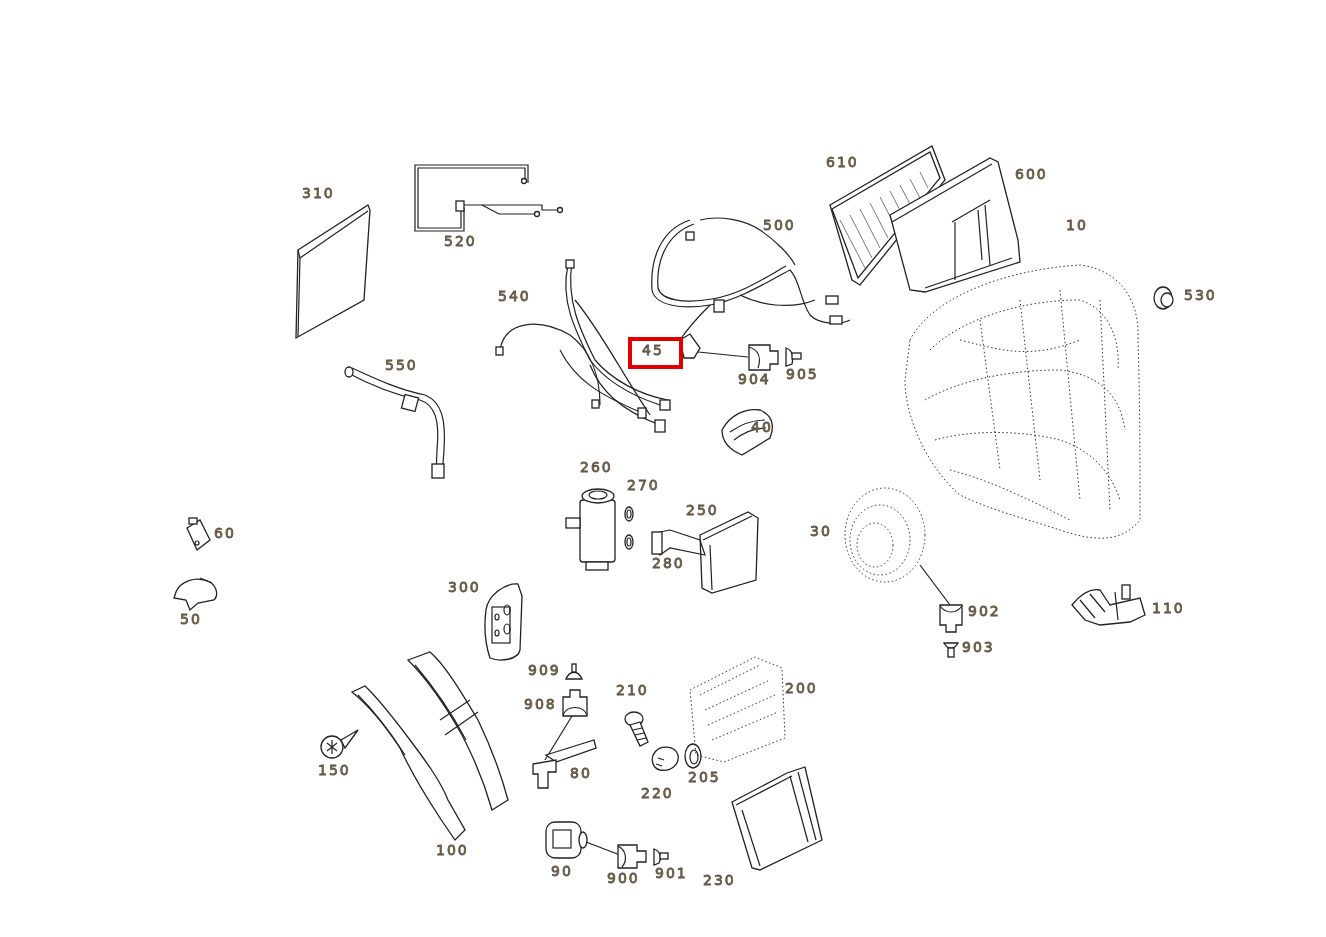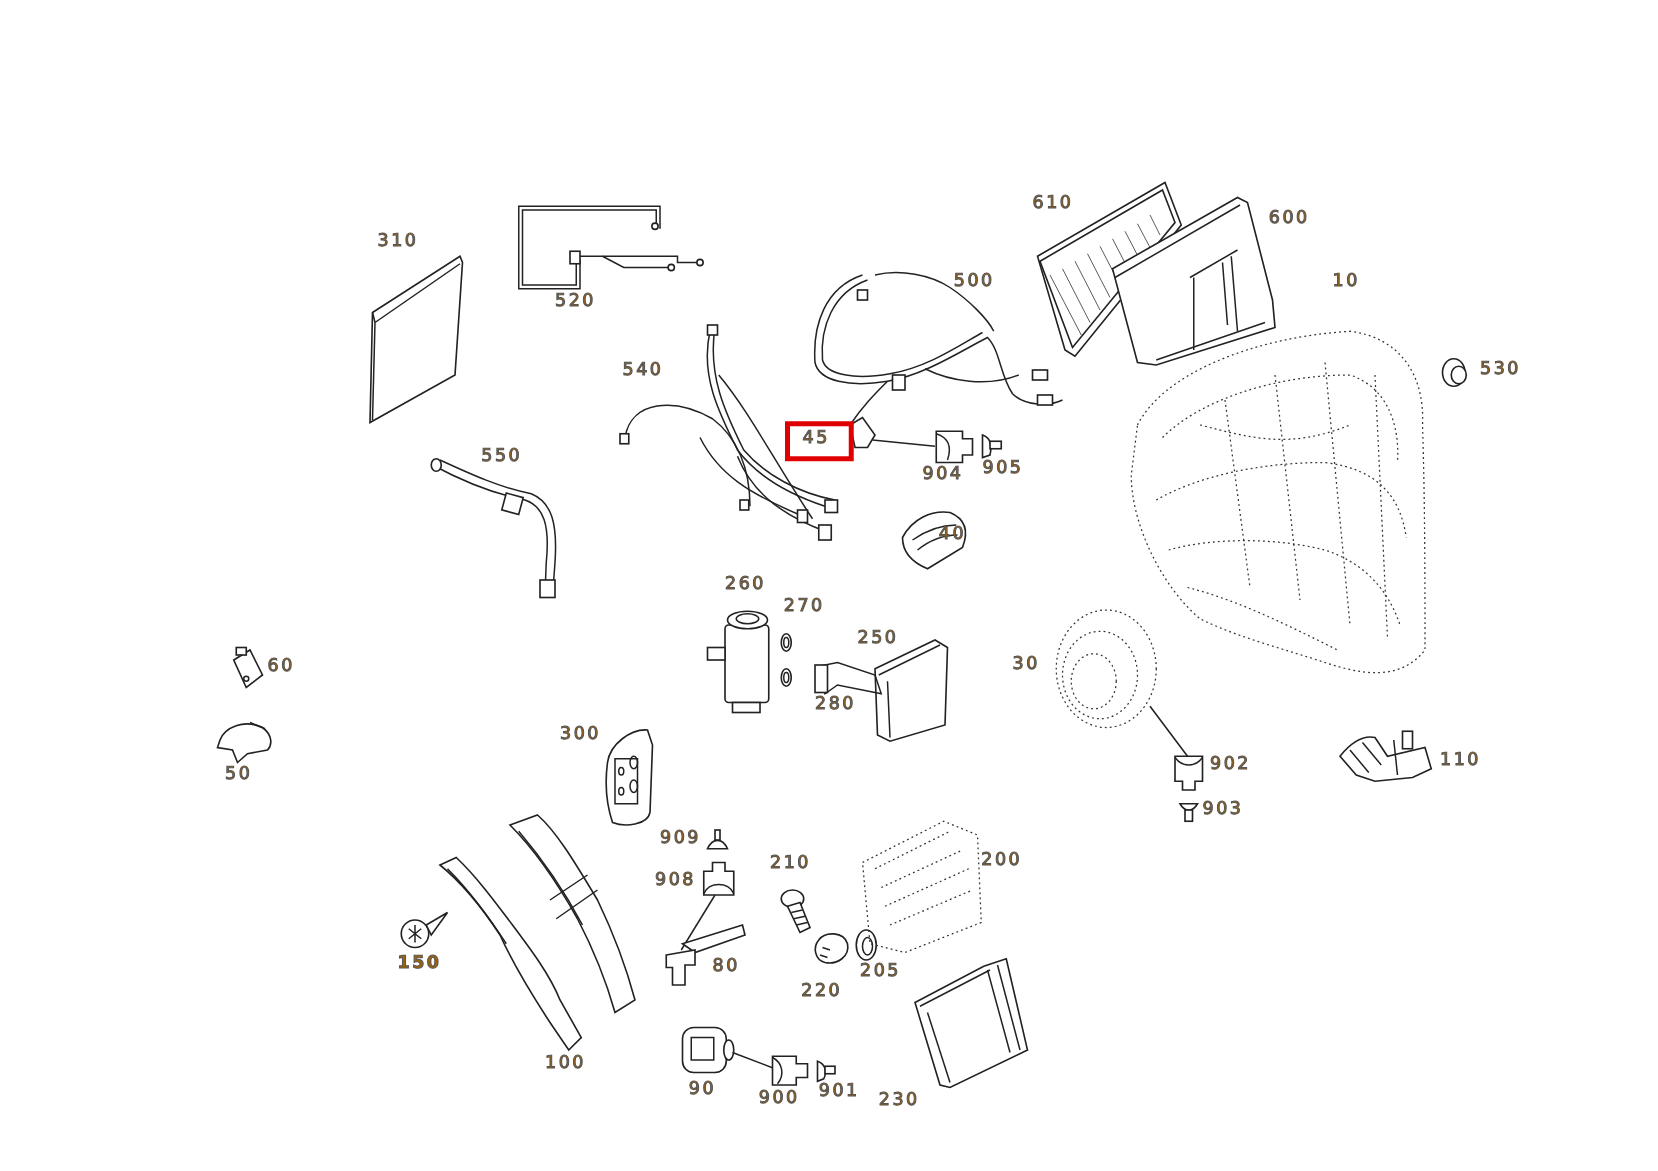--- a/index.html
+++ b/index.html
@@ -297,19 +297,19 @@
 <div class="lbl" style="left:214px;top:526px;">60</div>
 <div class="lbl" style="left:180px;top:612px;">50</div>
 <div class="lbl" style="left:448px;top:580px;">300</div>
 <div class="lbl" style="left:528px;top:663px;">909</div>
 <div class="lbl" style="left:524px;top:697px;">908</div>
 <div class="lbl" style="left:616px;top:683px;">210</div>
 <div class="lbl" style="left:785px;top:681px;">200</div>
 <div class="lbl" style="left:570px;top:766px;">80</div>
 <div class="lbl" style="left:641px;top:786px;">220</div>
 <div class="lbl" style="left:688px;top:770px;">205</div>
-<div class="lbl" style="left:318px;top:763px;font-weight:bold;">150</div>
+<div class="lbl" style="left:318px;top:763px;">150</div>
 <div class="lbl" style="left:436px;top:843px;">100</div>
 <div class="lbl" style="left:703px;top:831px;margin-top:42px;">230</div>
 <div class="lbl" style="left:551px;top:864px;">90</div>
 <div class="lbl" style="left:607px;top:871px;">900</div>
 <div class="lbl" style="left:655px;top:866px;">901</div>
 </div>
 
 </body></html>

